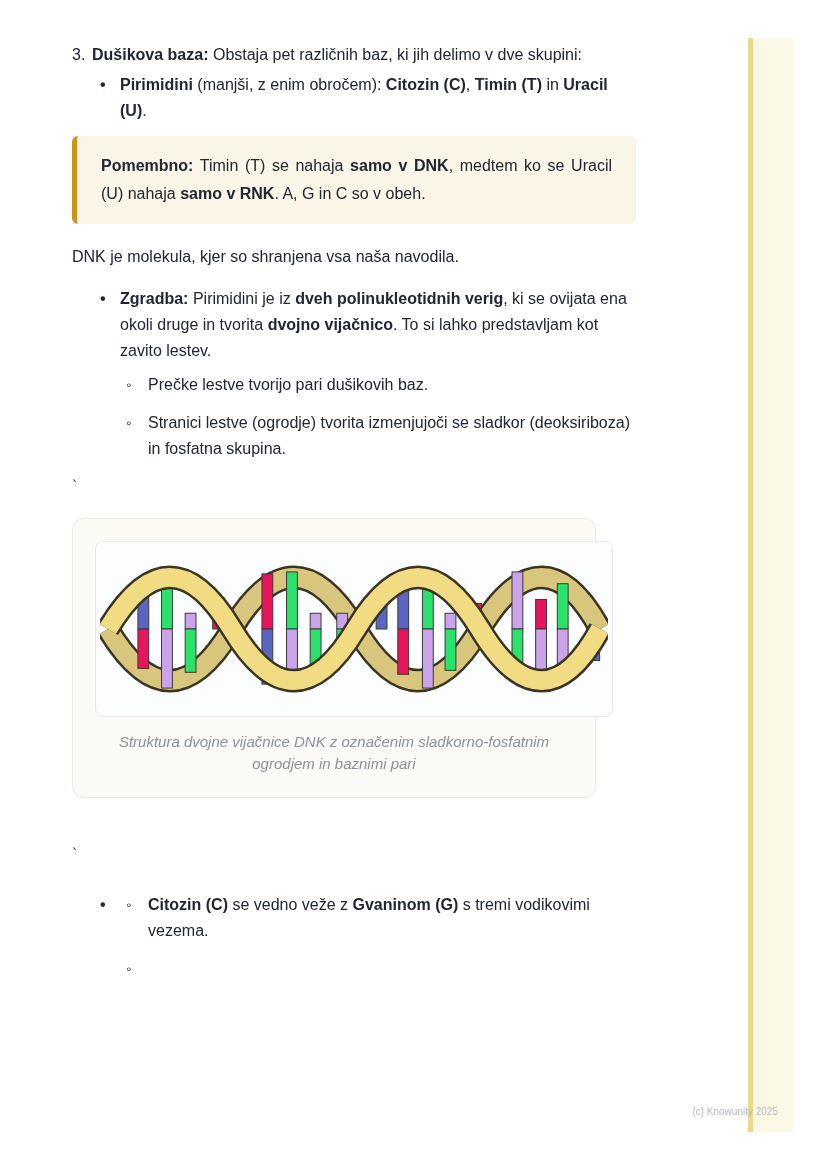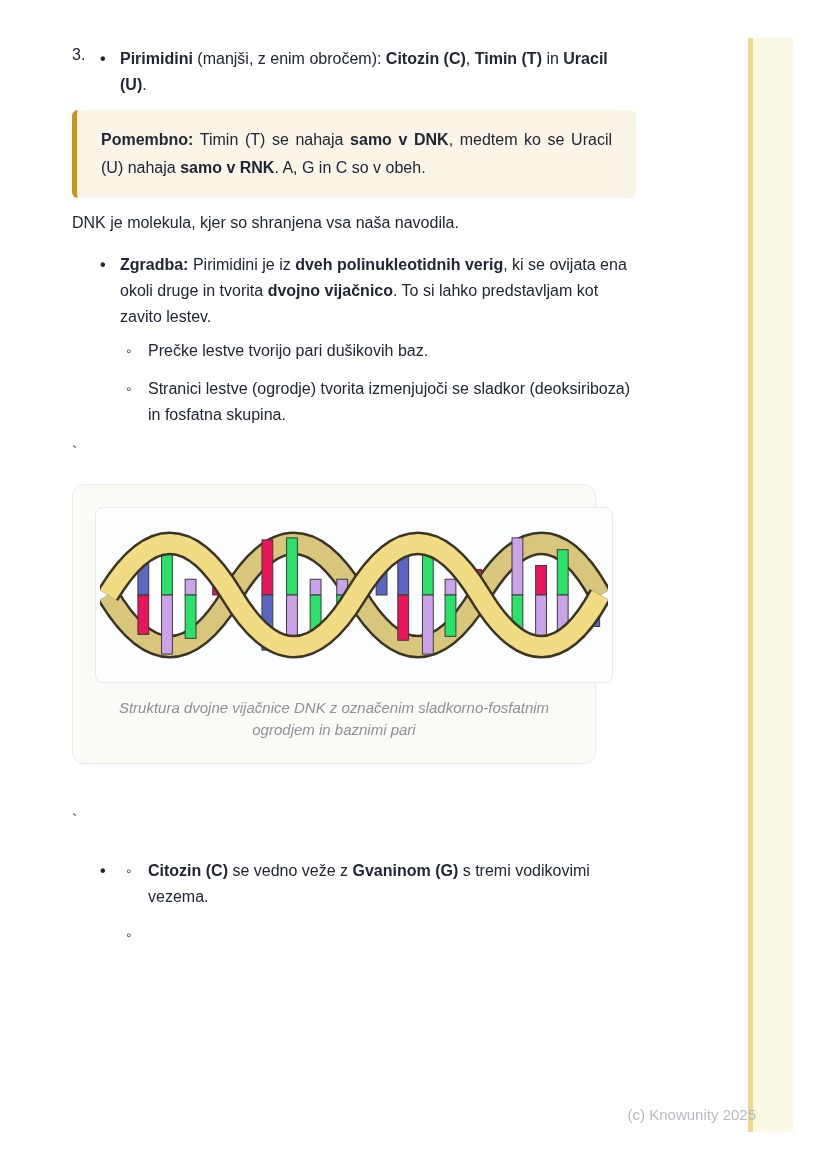--- a/index.html
+++ b/index.html
@@ -41,21 +41,21 @@
     border-left:5px solid var(--callout-border,#c9931c);
     border-radius:6px;
     padding:16px 24px;
   }
   .callout p{margin:0;line-height:28px;text-align:justify;}
   h2.gold{
     margin:30px 0 0 0;
     color:var(--accent-gold,#f2c51d);
     font-size:21px;line-height:28px;font-weight:700;
   }
-  p.intro{margin:12px 0 0 0;}
+  p.intro{margin:20px 0 0 0;}
   ul.spaced{margin-top:16px;}
   .tick{margin-top:8px;height:26px;color:#4a4f58;}
   .tick2{margin-top:44px;height:26px;color:#4a4f58;}
   figure.figure-card{
     margin:18px 0 0 0;width:524px;box-sizing:border-box;
     background:var(--card-bg,#fbfaf6);
     border:1px solid var(--card-border,#ecebe4);
     border-radius:12px;
     padding:22px;
     box-shadow:0 1px 2px rgba(0,0,0,0.03);
@@ -69,34 +69,35 @@
     overflow:hidden;
   }
   .figure-img svg{width:508px;height:170px;display:block;}
   figcaption{
     margin-top:14px;padding:0 10px;
     font-style:italic;font-size:15px;line-height:22px;
     color:var(--caption-gray,#8b909a);
     text-align:center;
   }
   .watermark{
-    position:absolute;top:1106px;right:72px;
-    font-size:15px;color:var(--watermark-gray,#b5bac1);
+    position:absolute;top:1106px;right:50px;
+    font-size:10px;color:var(--watermark-gray,#b5bac1);
     z-index:2;
   }
 </style>
 </head>
 <body>
 
 <div class="side-strip"></div>
 
 <div class="content">
 
   <div class="oli">
     <span class="num">3.</span>
+    <span><strong>Dušikova baza:</strong><span> Obstaja pet različnih baz, ki jih delimo v dve skupini:</span></span>
   </div>
 
   <ul class="l1">
     <li>
       <span><strong>Pirimidini</strong><span> (manjši, z enim obročem): </span><strong>Citozin (C)</strong><span>, </span><strong>Timin (T)</strong><span> in </span><strong>Uracil (U)</strong><span>.</span></span>
     </li>
   </ul>
 
   <div class="callout">
     <p><strong>Pomembno:</strong><span> Timin (T) se nahaja </span><strong>samo v DNK</strong><span>, medtem ko se Uracil (U) nahaja </span><strong>samo v RNK</strong><span>. A, G in C so v obeh.</span></p>

